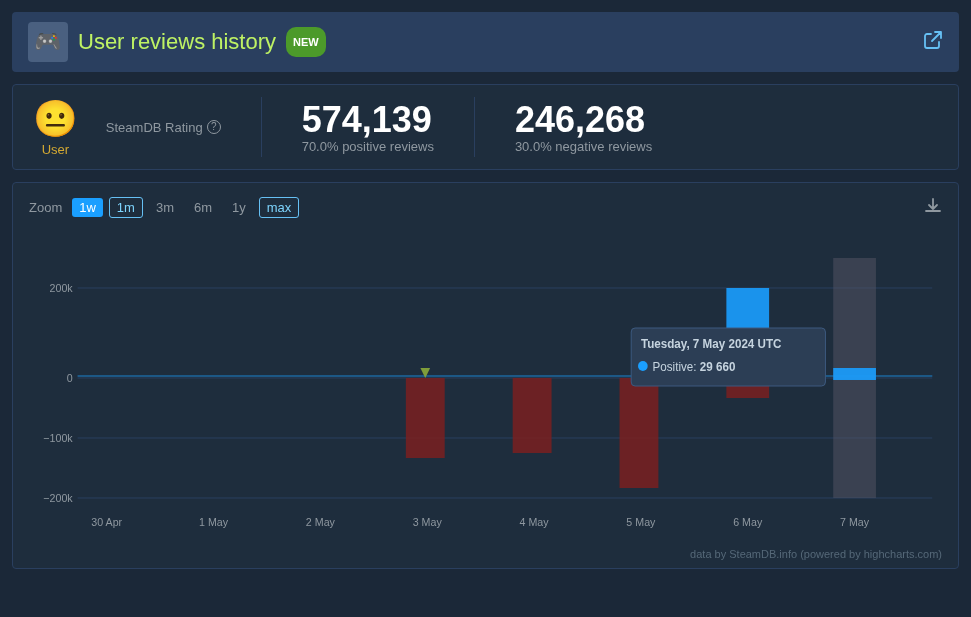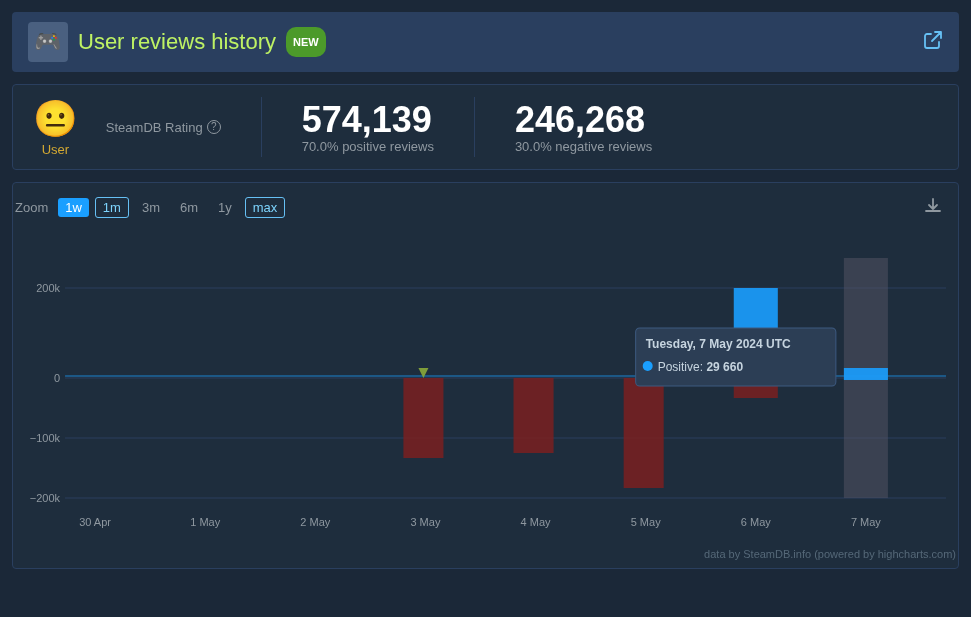--- a/index.html
+++ b/index.html
@@ -109,21 +109,21 @@
       height: 60px;
       background: #2a3f5f;
       margin-right: 40px;
     }
 
     
     .chart-panel {
       background: #1e2d3d;
       border: 1px solid #2a3f5f;
       border-radius: 4px;
-      padding: 14px 2px 8px;
+      padding: 14px 16px 8px;
       position: relative;
     }
 
     .zoom-row {
       display: flex;
       align-items: center;
       gap: 6px;
       margin-bottom: 10px;
     }
     .zoom-label { font-size: 13px; color: #8f98a0; margin-right: 4px; }

